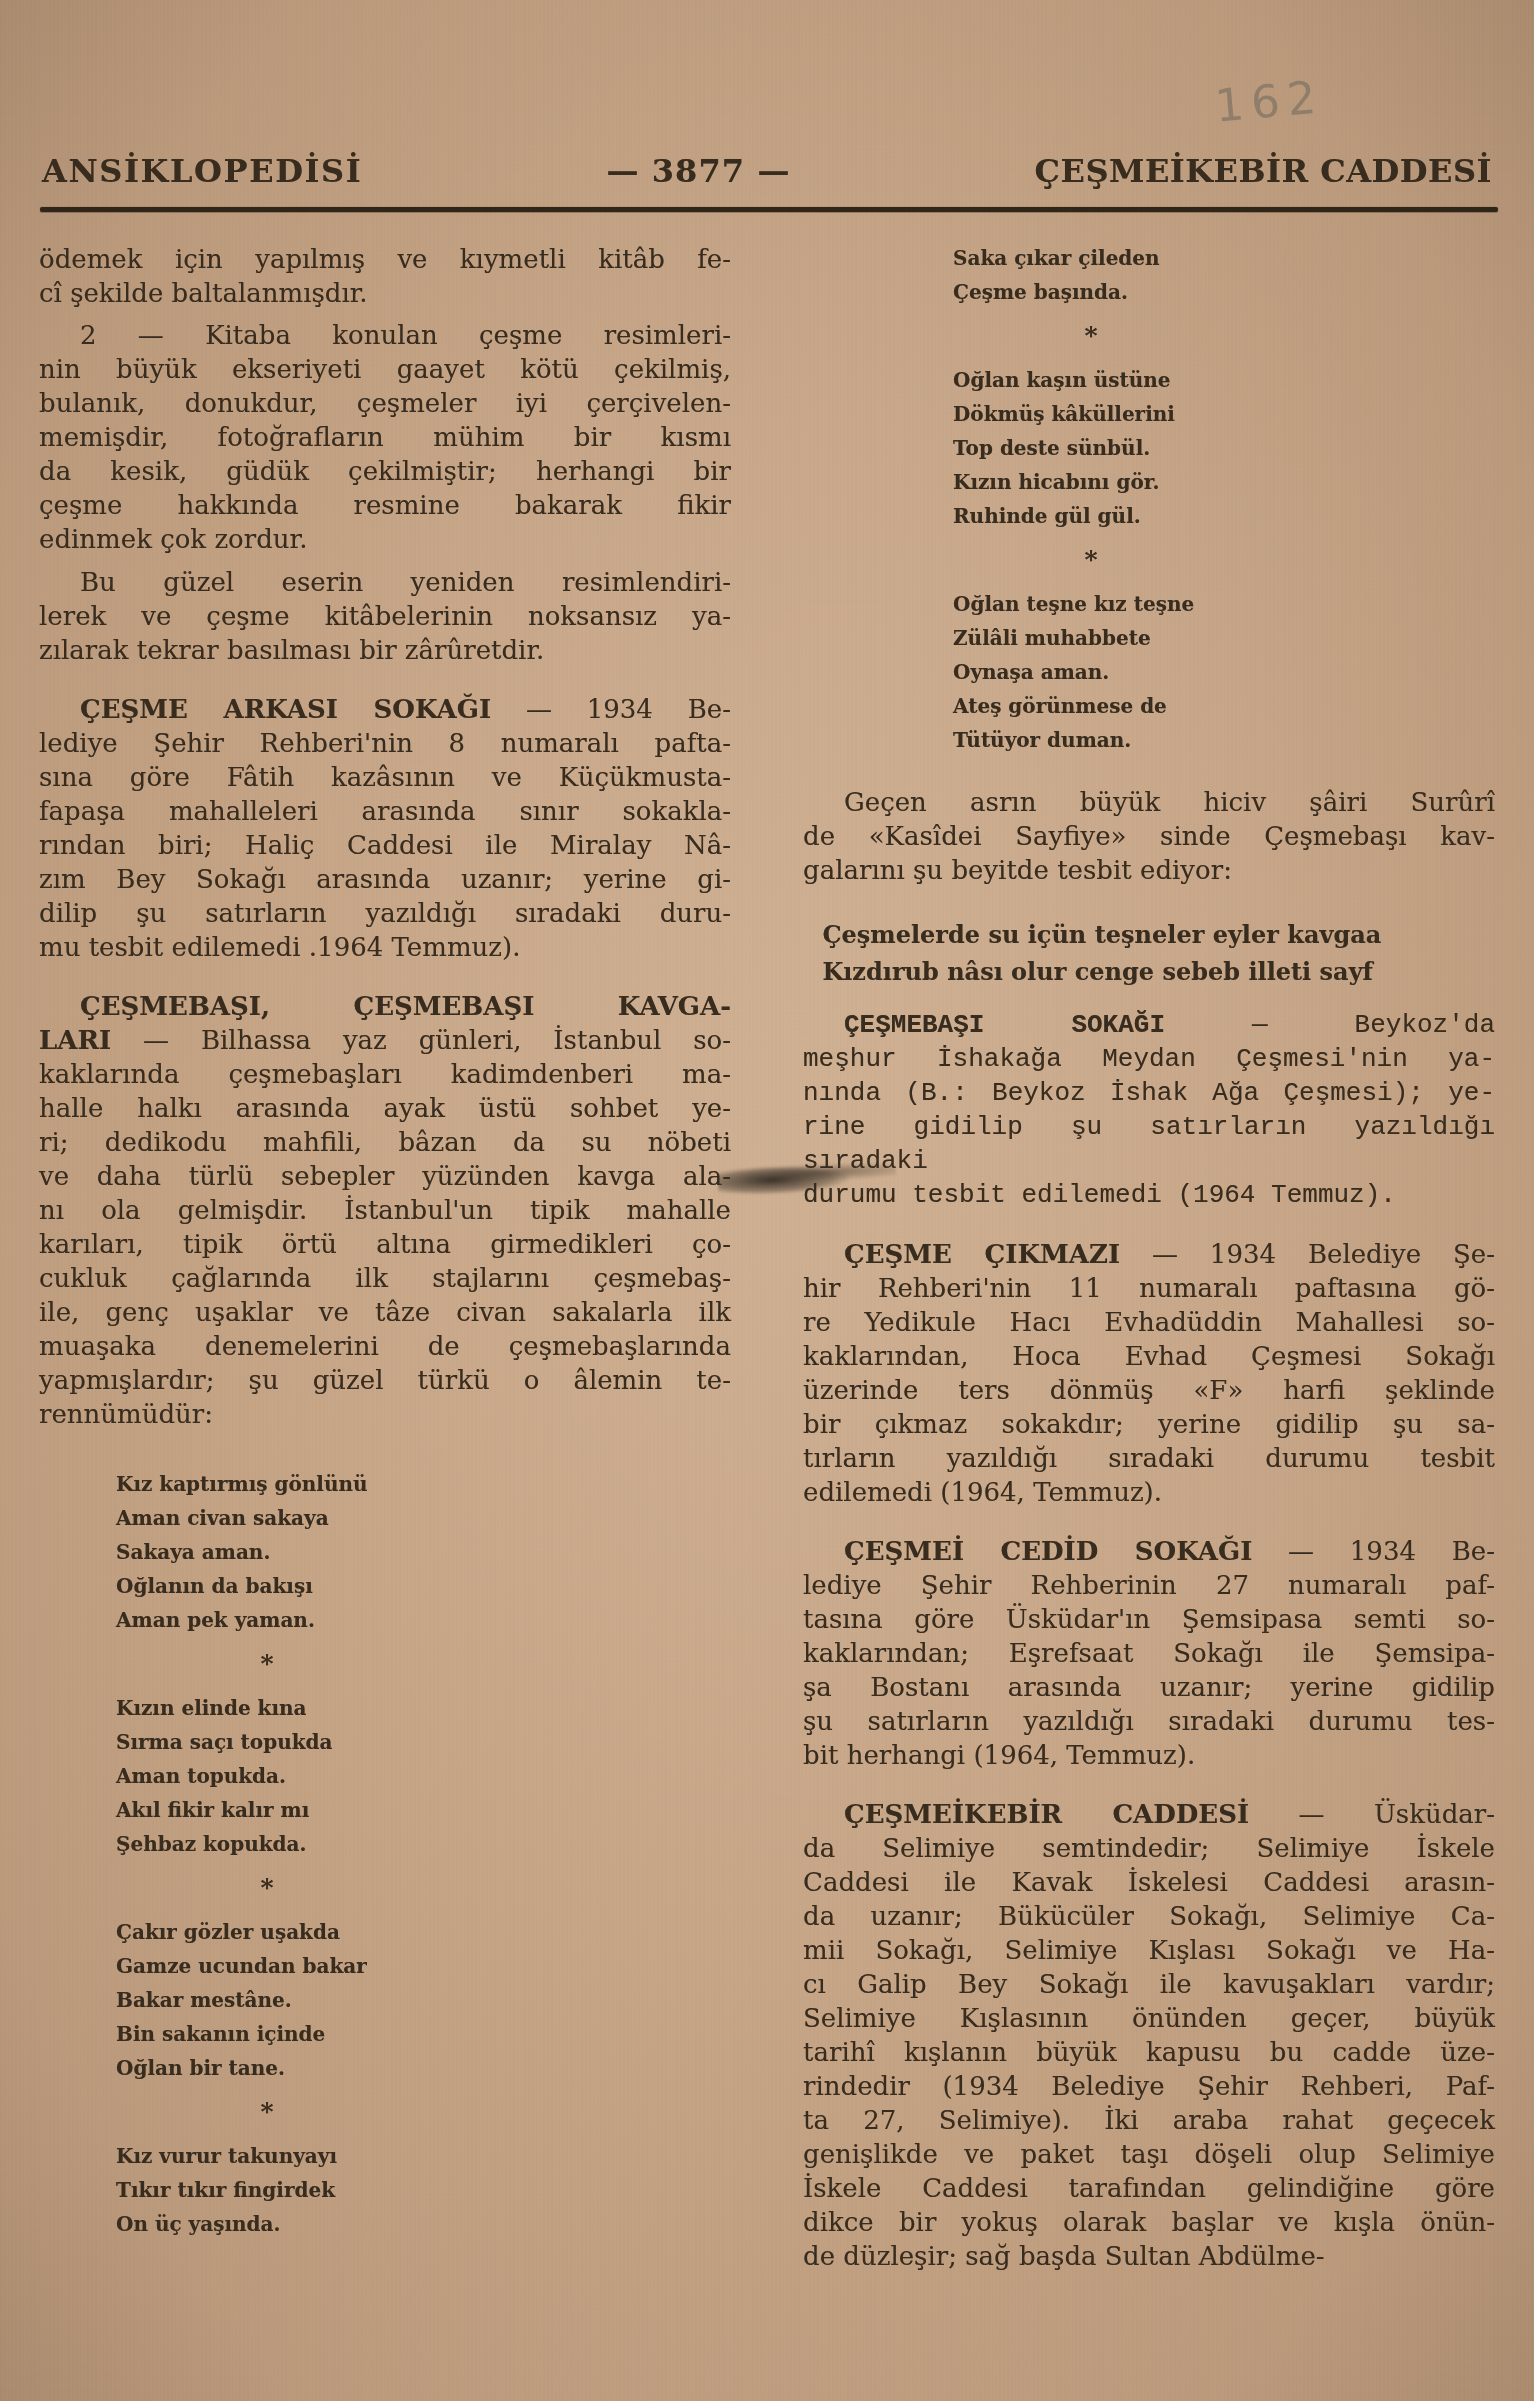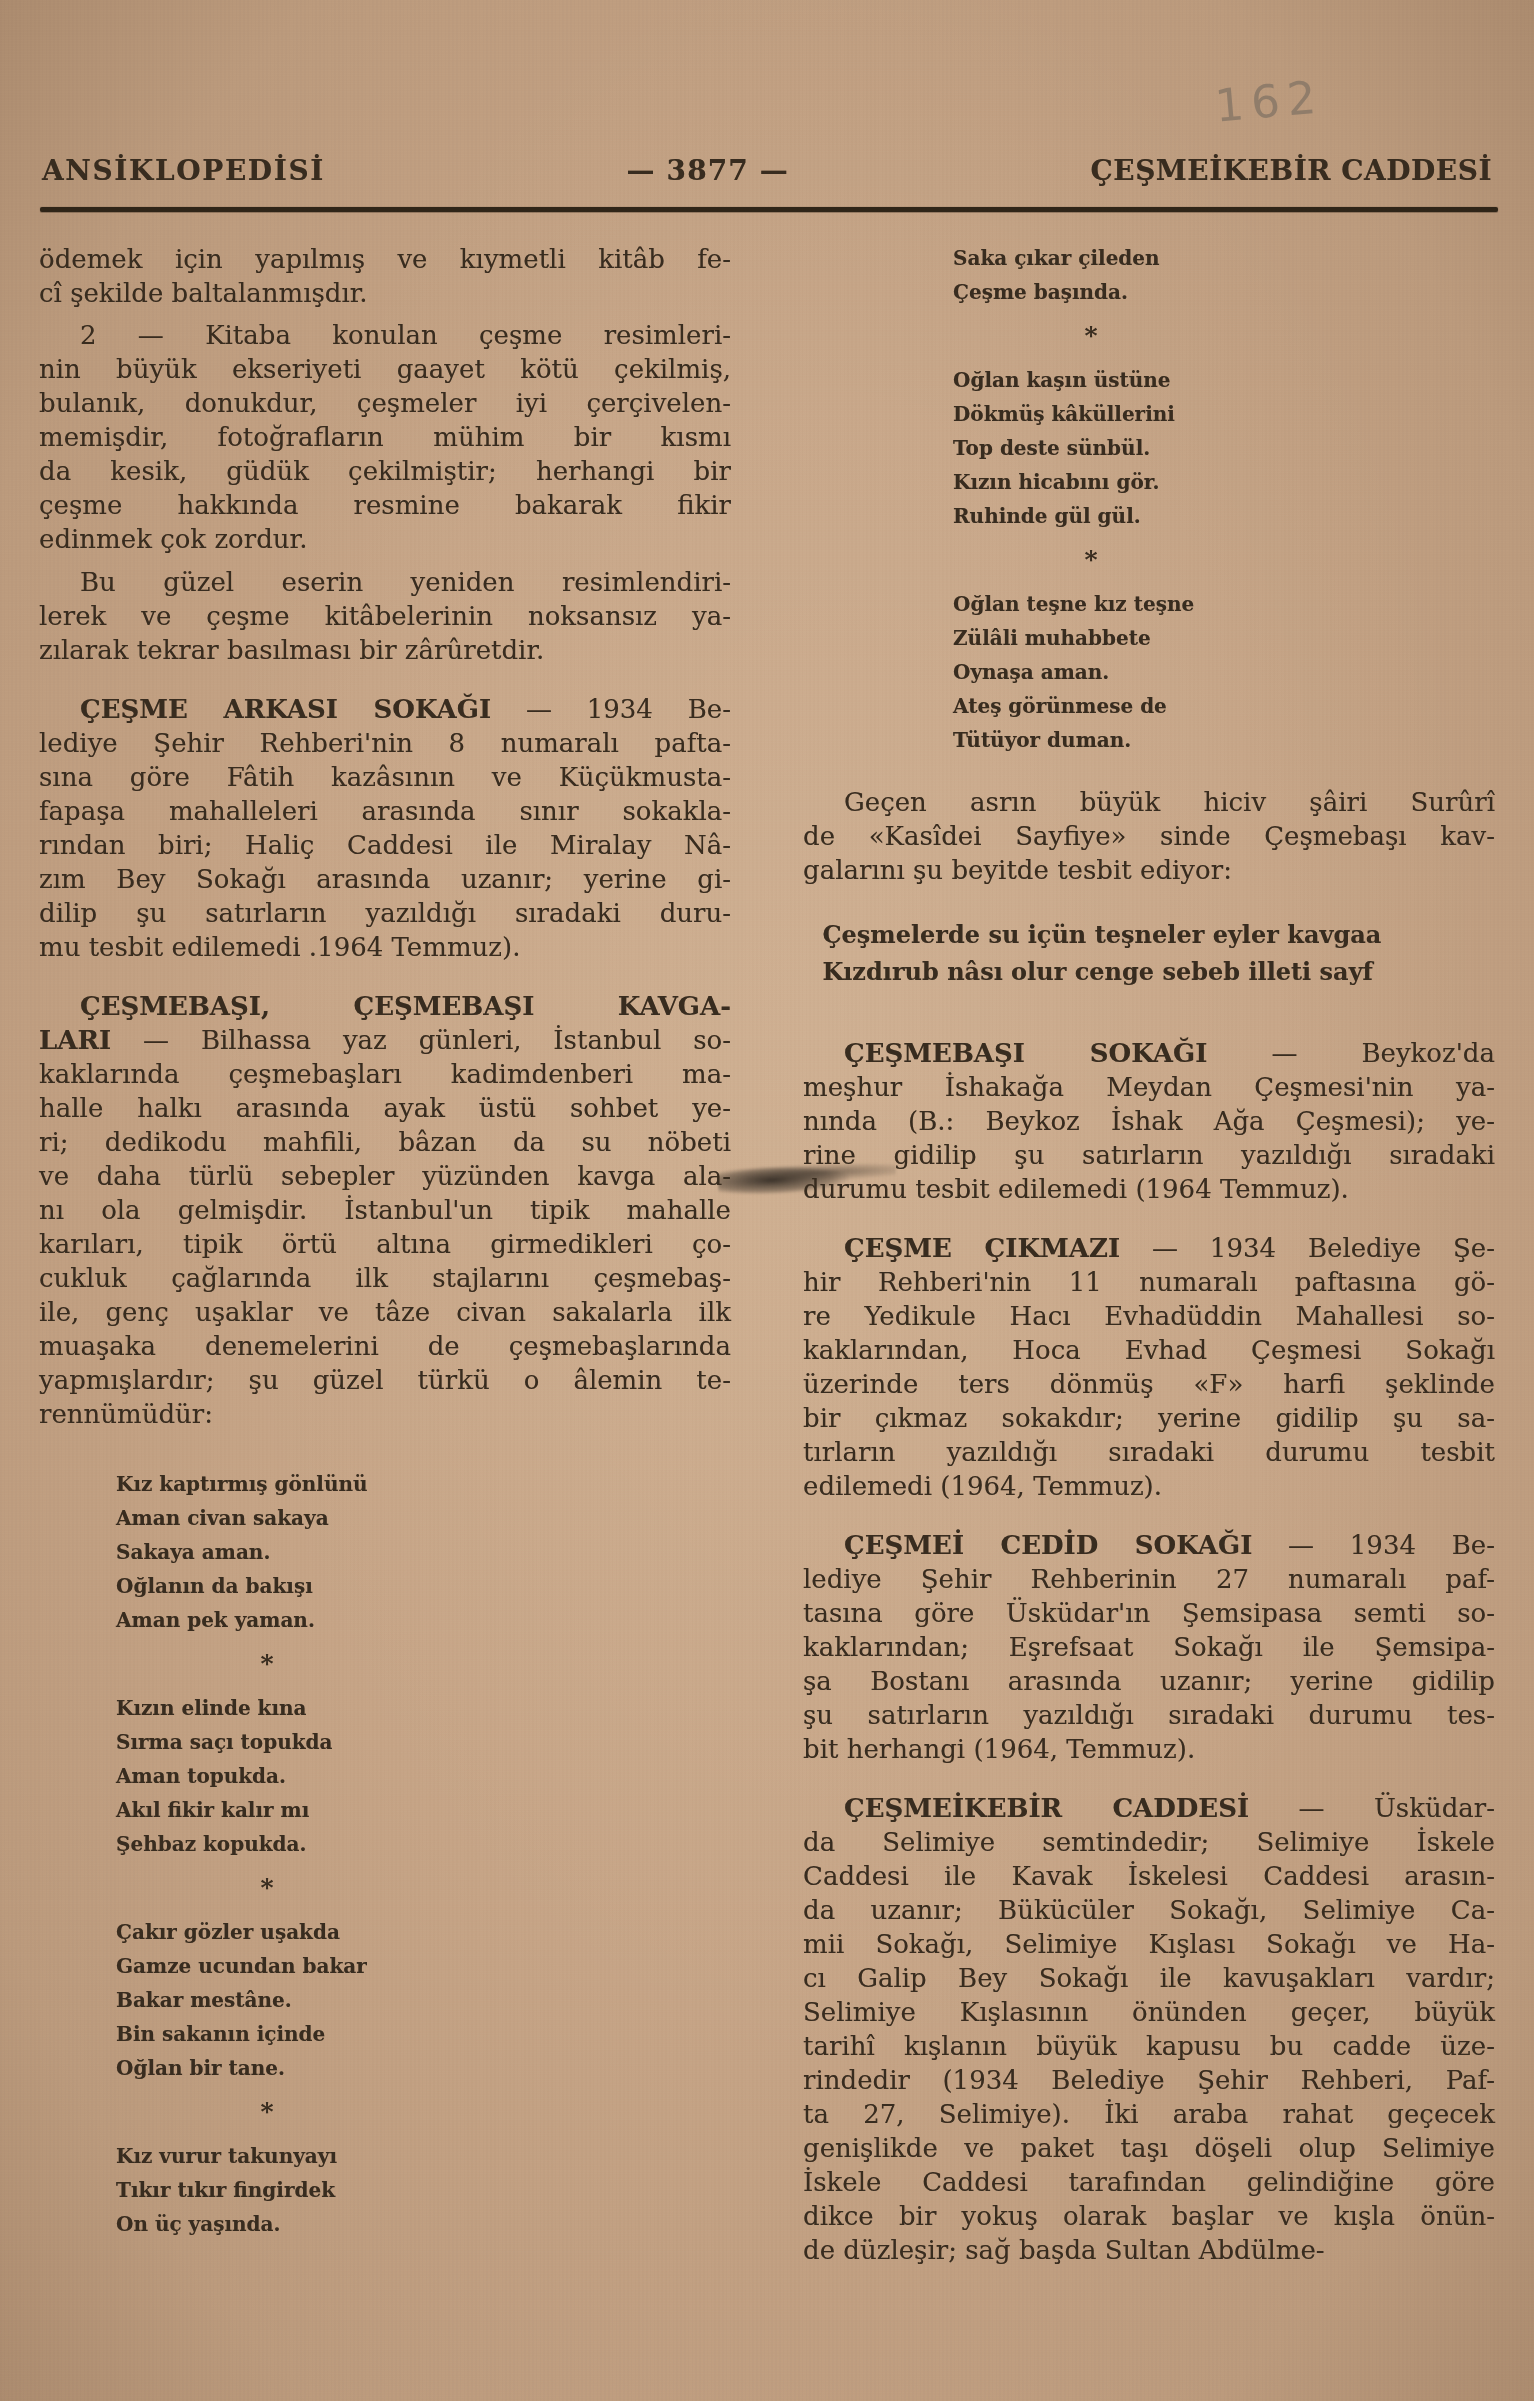--- a/index.html
+++ b/index.html
@@ -17,21 +17,21 @@
   }
   .grain{
     position:absolute;inset:0;pointer-events:none;opacity:.5;
     background-image:
       repeating-linear-gradient(0deg, rgba(255,255,255,.02) 0 1.1px, rgba(0,0,0,0) 1.1px 2.7px),
       repeating-linear-gradient(90deg, rgba(0,0,0,.018) 0 1.6px, rgba(0,0,0,0) 1.6px 3.8px);
   }
   .page-header{
     position:absolute;top:155px;left:42px;right:42px;
     display:flex;justify-content:space-between;align-items:baseline;
-    font-size:28px;line-height:32px;
+    font-size:32px;line-height:32px;
     text-shadow:0 0 0.5px rgba(56,44,31,.4);
   }
   .page-header .h-left{font-weight:bold;letter-spacing:1.6px;}
   .page-header .h-center{font-weight:bold;letter-spacing:1.1px;}
   .page-header .h-right{font-weight:bold;letter-spacing:0.5px;}
   .header-rule{
     position:absolute;top:207px;left:40px;right:36px;height:4.8px;
     background:#2f2518;border-radius:2.2px;
     box-shadow:0 1.1px 0 rgba(47,37,24,.25), 0 0 1.1px rgba(47,37,24,.6);
   }
@@ -55,21 +55,21 @@
     text-shadow:0 0 0.5px rgba(56,44,31,.35);
   }
   .col{width:692px;}
   .block{margin:0;}
   .para .line{text-align:justify;text-align-last:justify;}
   .para .line.last{text-align-last:left;}
   .line.indent{text-indent:41px;}
   .para{margin-top:8.6px;}
   .para.entry{margin-top:25px;}
   .poem + .para{margin-top:28px;}
-  .couplet + .para{margin-top:46px;}
+  .couplet + .para{margin-top:18px;font-family:Liberation Mono, monospace;}
   .para b, .couplet, .poem{font-weight:bold;}
   .poem{margin:36px 0 0 77px;font-size:20px;line-height:34px;}
   .star + .poem{margin-top:3px;}
   .star{
     margin:13px 0 13px 77px;width:302px;text-align:center;
     font-weight:bold;font-size:25px;line-height:28px;
   }
   .col-right .block:first-child{margin-top:7.5px;}
   .col-right .poem{margin-left:150px;}
   .col-right .star{margin-left:172px;width:232px;}

